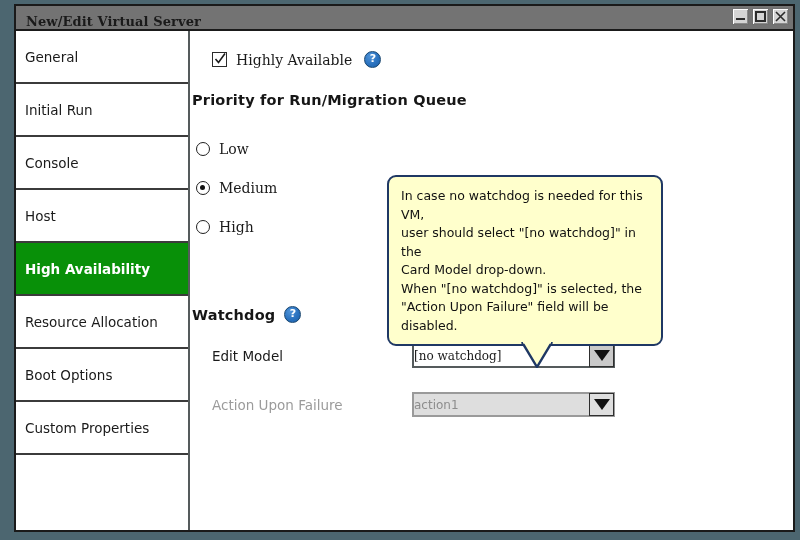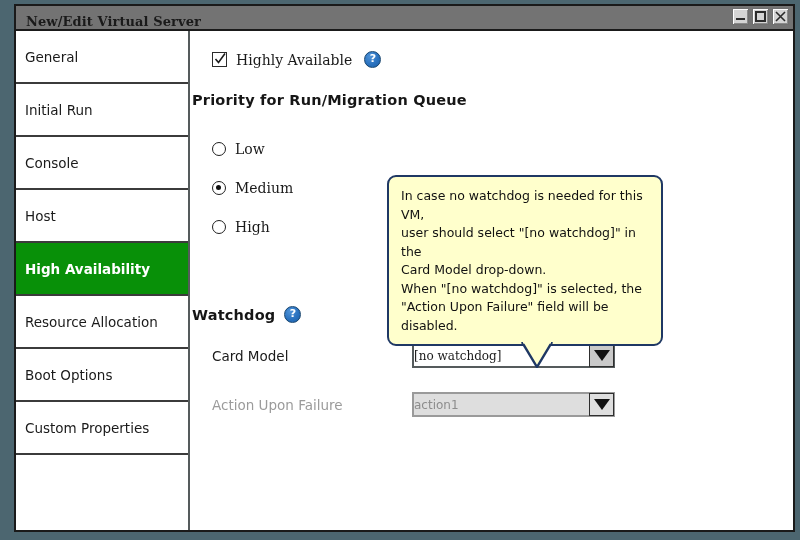--- a/index.html
+++ b/index.html
@@ -166,21 +166,21 @@
     position: absolute;
     left: 2px;
     top: 275px;
     display: flex;
     align-items: center;
   }
   #watchdog-title-row .help-icon { margin-left: 9px; }
 
   .radio-row {
     position: absolute;
-    left: 22px;
+    left: 6px;
     display: flex;
     align-items: center;
   }
   .radio {
     width: 14px;
     height: 14px;
     border-radius: 50%;
     border: 1.5px solid #1f1f1f;
     background: #ffffff;
     box-sizing: border-box;
@@ -374,21 +374,21 @@
         <span class="radio"></span>
         <span class="radio-label">High</span>
       </div>
 
       <div id="watchdog-title-row">
         <span class="section-title" style="position:static;">Watchdog</span>
         <span class="help-icon">?</span>
       </div>
 
       <div class="field-row" style="top:312px;">
-        <span class="field-label">Card Model</span>
+        <span class="field-label">Edit Model</span>
         <span class="dropdown">
           <span class="dd-value">[no watchdog]</span>
           <span class="dd-arrow">
             <span class="dd-tri"></span>
           </span>
         </span>
       </div>
 
       <div class="field-row" style="top:361px;">
         <span class="field-label disabled">Action Upon Failure</span>

